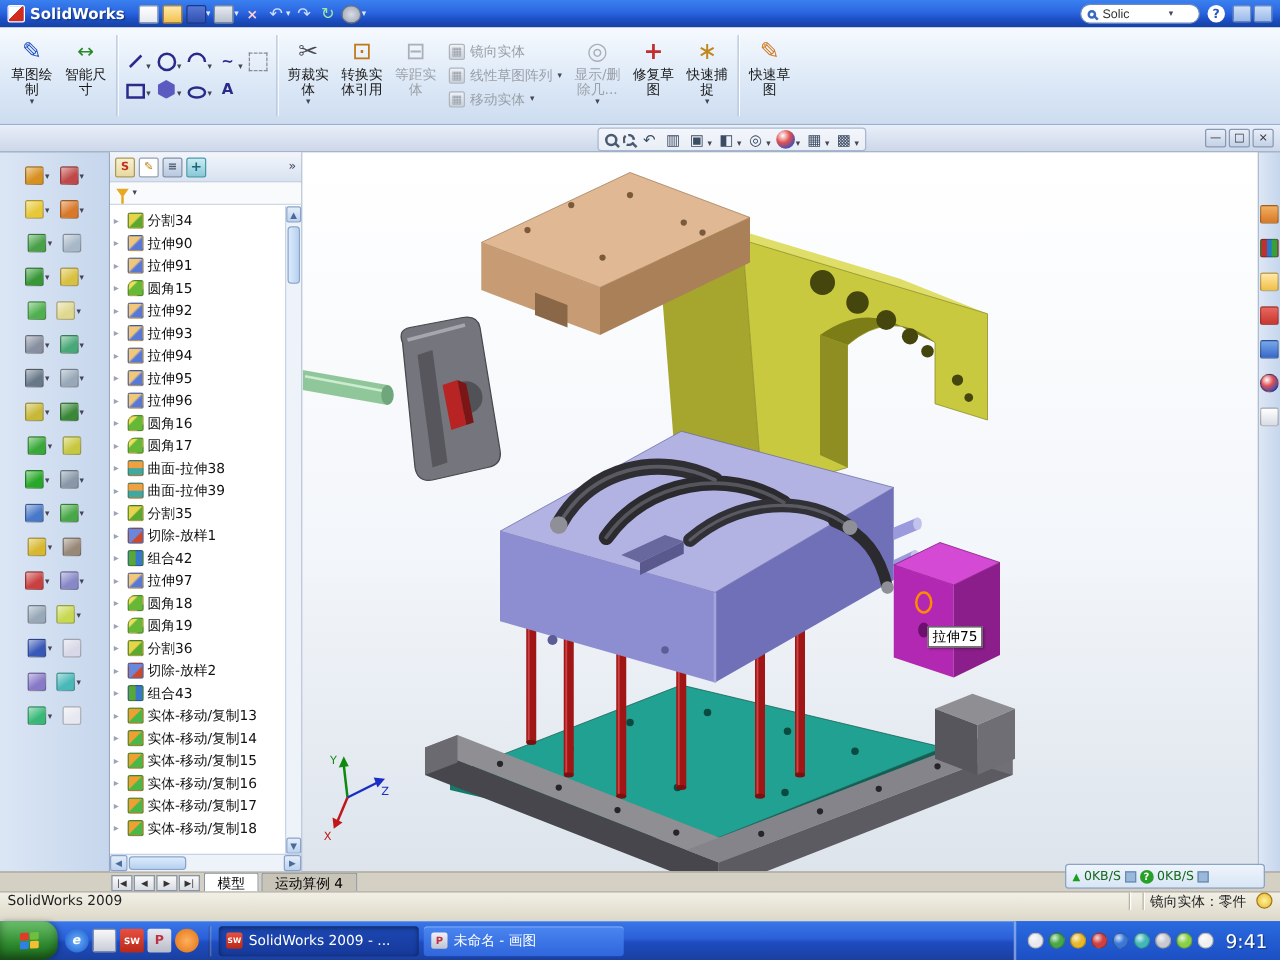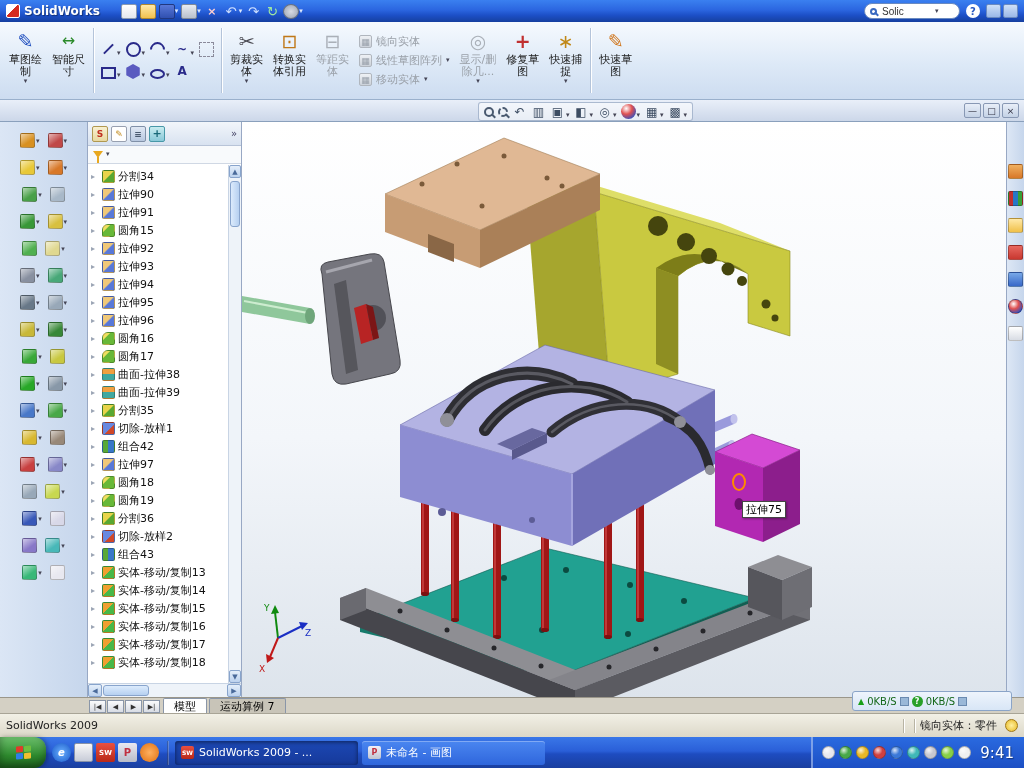--- a/index.html
+++ b/index.html
@@ -5,21 +5,21 @@
   html,body{margin:0;padding:0;background:#444;}
   *{box-sizing:border-box;}
   .screen{width:1024px;height:768px;position:relative;overflow:hidden;background:#fff;
     font-family:"DejaVu Sans","Liberation Sans",sans-serif;font-size:11px;cursor:default;}
 
   
   .titlebar{height:22px;background:linear-gradient(#3a80f0,#2b66e0 45%,#1c4fc6 70%,#16409f);
     display:flex;align-items:center;color:#fff;padding:0 4px;}
   .logo-mark{width:14px;height:14px;background:linear-gradient(135deg,#fff 45%,#d42a1e 45%);
     border:1px solid #fff;margin:0 4px 0 2px;border-radius:2px;flex:0 0 auto;}
-  .logo-text{font-weight:bold;font-size:12px;margin-right:10px;text-shadow:1px 1px 1px rgba(0,0,0,.4);}
+  .logo-text{font-weight:bold;font-size:12px;text-shadow:1px 1px 1px rgba(0,0,0,.4);}
   .menu-item{padding:2px 7px;font-size:11px;}
   .tb-std{display:flex;align-items:center;margin-left:10px;gap:1px;}
   .tbi-wrap{display:flex;align-items:center;padding:0 1px;}
   .tbi{width:16px;height:15px;border-radius:2px;display:flex;align-items:center;justify-content:center;font-size:11px;}
   .tbi-page{background:linear-gradient(#fff,#e4e8ee);border:1px solid #8a9ab0;}
   .tbi-folder{background:linear-gradient(#ffe9a8,#f2c14e);border:1px solid #b08830;}
   .tbi-floppy{background:linear-gradient(#5878d8,#3050b0);border:1px solid #203880;}
   .tbi-printer{background:linear-gradient(#e8ecf2,#b8c0cc);border:1px solid #808a98;}
   .tbi-delete{color:#ffd0d0;font-weight:bold;}
   .tbi-undo,.tbi-redo{color:#cfe0ff;font-size:13px;}
@@ -149,21 +149,21 @@
 
   
   .model-tabs{height:16px;background:#d4d0c4;border-top:1px solid #9a968a;display:flex;align-items:flex-end;padding-left:89px;}
   .vcr{width:17px;height:13px;background:linear-gradient(#fafbfc,#d8dce4);border:1px solid #8a96a8;
     font-size:7px;display:flex;align-items:center;justify-content:center;color:#333;margin-right:1px;}
   .mtab{height:15px;padding:0 10px;font-size:11px;display:flex;align-items:center;border:1px solid #8a96a8;
     border-bottom:none;background:#c8c4b8;margin-left:2px;border-radius:2px 2px 0 0;}
   .mtab.active{background:#fff;}
 
   .statusbar{height:24px;background:linear-gradient(#f2f0e6,#dcd8c8);border-top:1px solid #a8a496;
-    display:flex;align-items:center;padding:0 6px;font-size:11px;color:#222;}
+    display:flex;align-items:flex-start;padding:0 6px;font-size:11px;color:#222;}
   .ssep{width:1px;height:14px;background:#b8b4a4;box-shadow:1px 0 0 #fff;margin:0 5px;}
   .status-ind{width:13px;height:13px;border-radius:50%;background:radial-gradient(#fff0a0,#e8b820);border:1px solid #a07818;margin-left:8px;}
 
   .net-meter{position:absolute;left:852px;top:691px;width:160px;height:20px;z-index:30;
     background:linear-gradient(#eef4fc,#d8e6f6);border:1px solid #8aa4c8;border-radius:3px;
     display:flex;align-items:center;font-size:10px;color:#15681a;gap:3px;padding:0 5px;}
   .nm-up{color:#18a018;font-size:8px;} 
   .nm-grid{width:9px;height:9px;background:#9ab8d8;border:1px solid #6a8ab0;}
   .nm-q{width:11px;height:11px;border-radius:50%;background:#28a028;color:#fff;font-size:8px;font-weight:bold;
     display:flex;align-items:center;justify-content:center;}
@@ -177,21 +177,21 @@
   .flag span{border-radius:1px;}
   .ql-area{display:flex;align-items:center;gap:3px;margin:0 6px;}
   .ql{width:19px;height:19px;border-radius:2px;display:flex;align-items:center;justify-content:center;
     font-size:10px;font-weight:bold;color:#fff;}
   .ql-ie{background:radial-gradient(#6ab0ff,#1858c8);border-radius:50%;font-style:italic;}
   .ql-desk{background:linear-gradient(#f8f8f8,#c8ccd8);border:1px solid #8892a8;color:#456;}
   .ql-sw{background:linear-gradient(#e85040,#b82818);font-size:7px;}
   .ql-paint{background:linear-gradient(#e8e8f0,#b8bcc8);color:#c03040;}
   .ql-media{background:radial-gradient(#ffb060,#e07010);border-radius:50%;}
   .tb-div{width:2px;height:24px;background:linear-gradient(90deg,rgba(0,0,0,.35),rgba(255,255,255,.35));margin:0 2px;}
-  .task{height:24px;width:183px;margin-left:4px;border-radius:3px;display:flex;align-items:center;gap:5px;
+  .task{height:24px;width:160px;margin-left:4px;border-radius:3px;display:flex;align-items:center;gap:5px;
     padding:0 6px;font-size:11px;color:#fff;overflow:hidden;white-space:nowrap;}
   .task.active{background:linear-gradient(#1c48b4,#16399a);box-shadow:inset 0 1px 4px rgba(0,0,0,.55);}
   .task.inactive{background:linear-gradient(#4a86f0,#2f66dc);box-shadow:inset 0 1px 0 rgba(255,255,255,.3);}
   .task-ic{width:13px;height:13px;border-radius:2px;flex:0 0 auto;display:flex;align-items:center;justify-content:center;
     font-size:6px;font-weight:bold;color:#fff;}
   .task-ic.sw{background:linear-gradient(#e85040,#b82818);}
   .task-ic.paint{background:linear-gradient(#f0f0f8,#c0c4d0);color:#c03040;font-size:8px;}
   .tb-spacer{flex:1;}
   .tray{height:31px;background:linear-gradient(#2a6ae0,#1c4fc4);display:flex;align-items:center;gap:4px;
     padding:0 10px 0 9px;border-left:2px solid rgba(255,255,255,.4);}
@@ -906,21 +906,21 @@
         <span class="tp-icon tp-doc"></span>
       </div>
   </div>
 
   <div class="model-tabs">
       <span class="vcr">|◀</span>
       <span class="vcr">◀</span>
       <span class="vcr">▶</span>
       <span class="vcr">▶|</span>
       <span class="mtab active">模型</span>
-      <span class="mtab">运动算例 7</span>
+      <span class="mtab">运动算例 4</span>
     </div>
 
   <div class="statusbar">
     <span>SolidWorks 2009</span>
     <span style="flex:1;"></span>
     <span class="ssep"></span>
     <span class="ssep"></span>
     <span>镜向实体：零件</span>
     <span class="status-ind"></span>
   </div>

